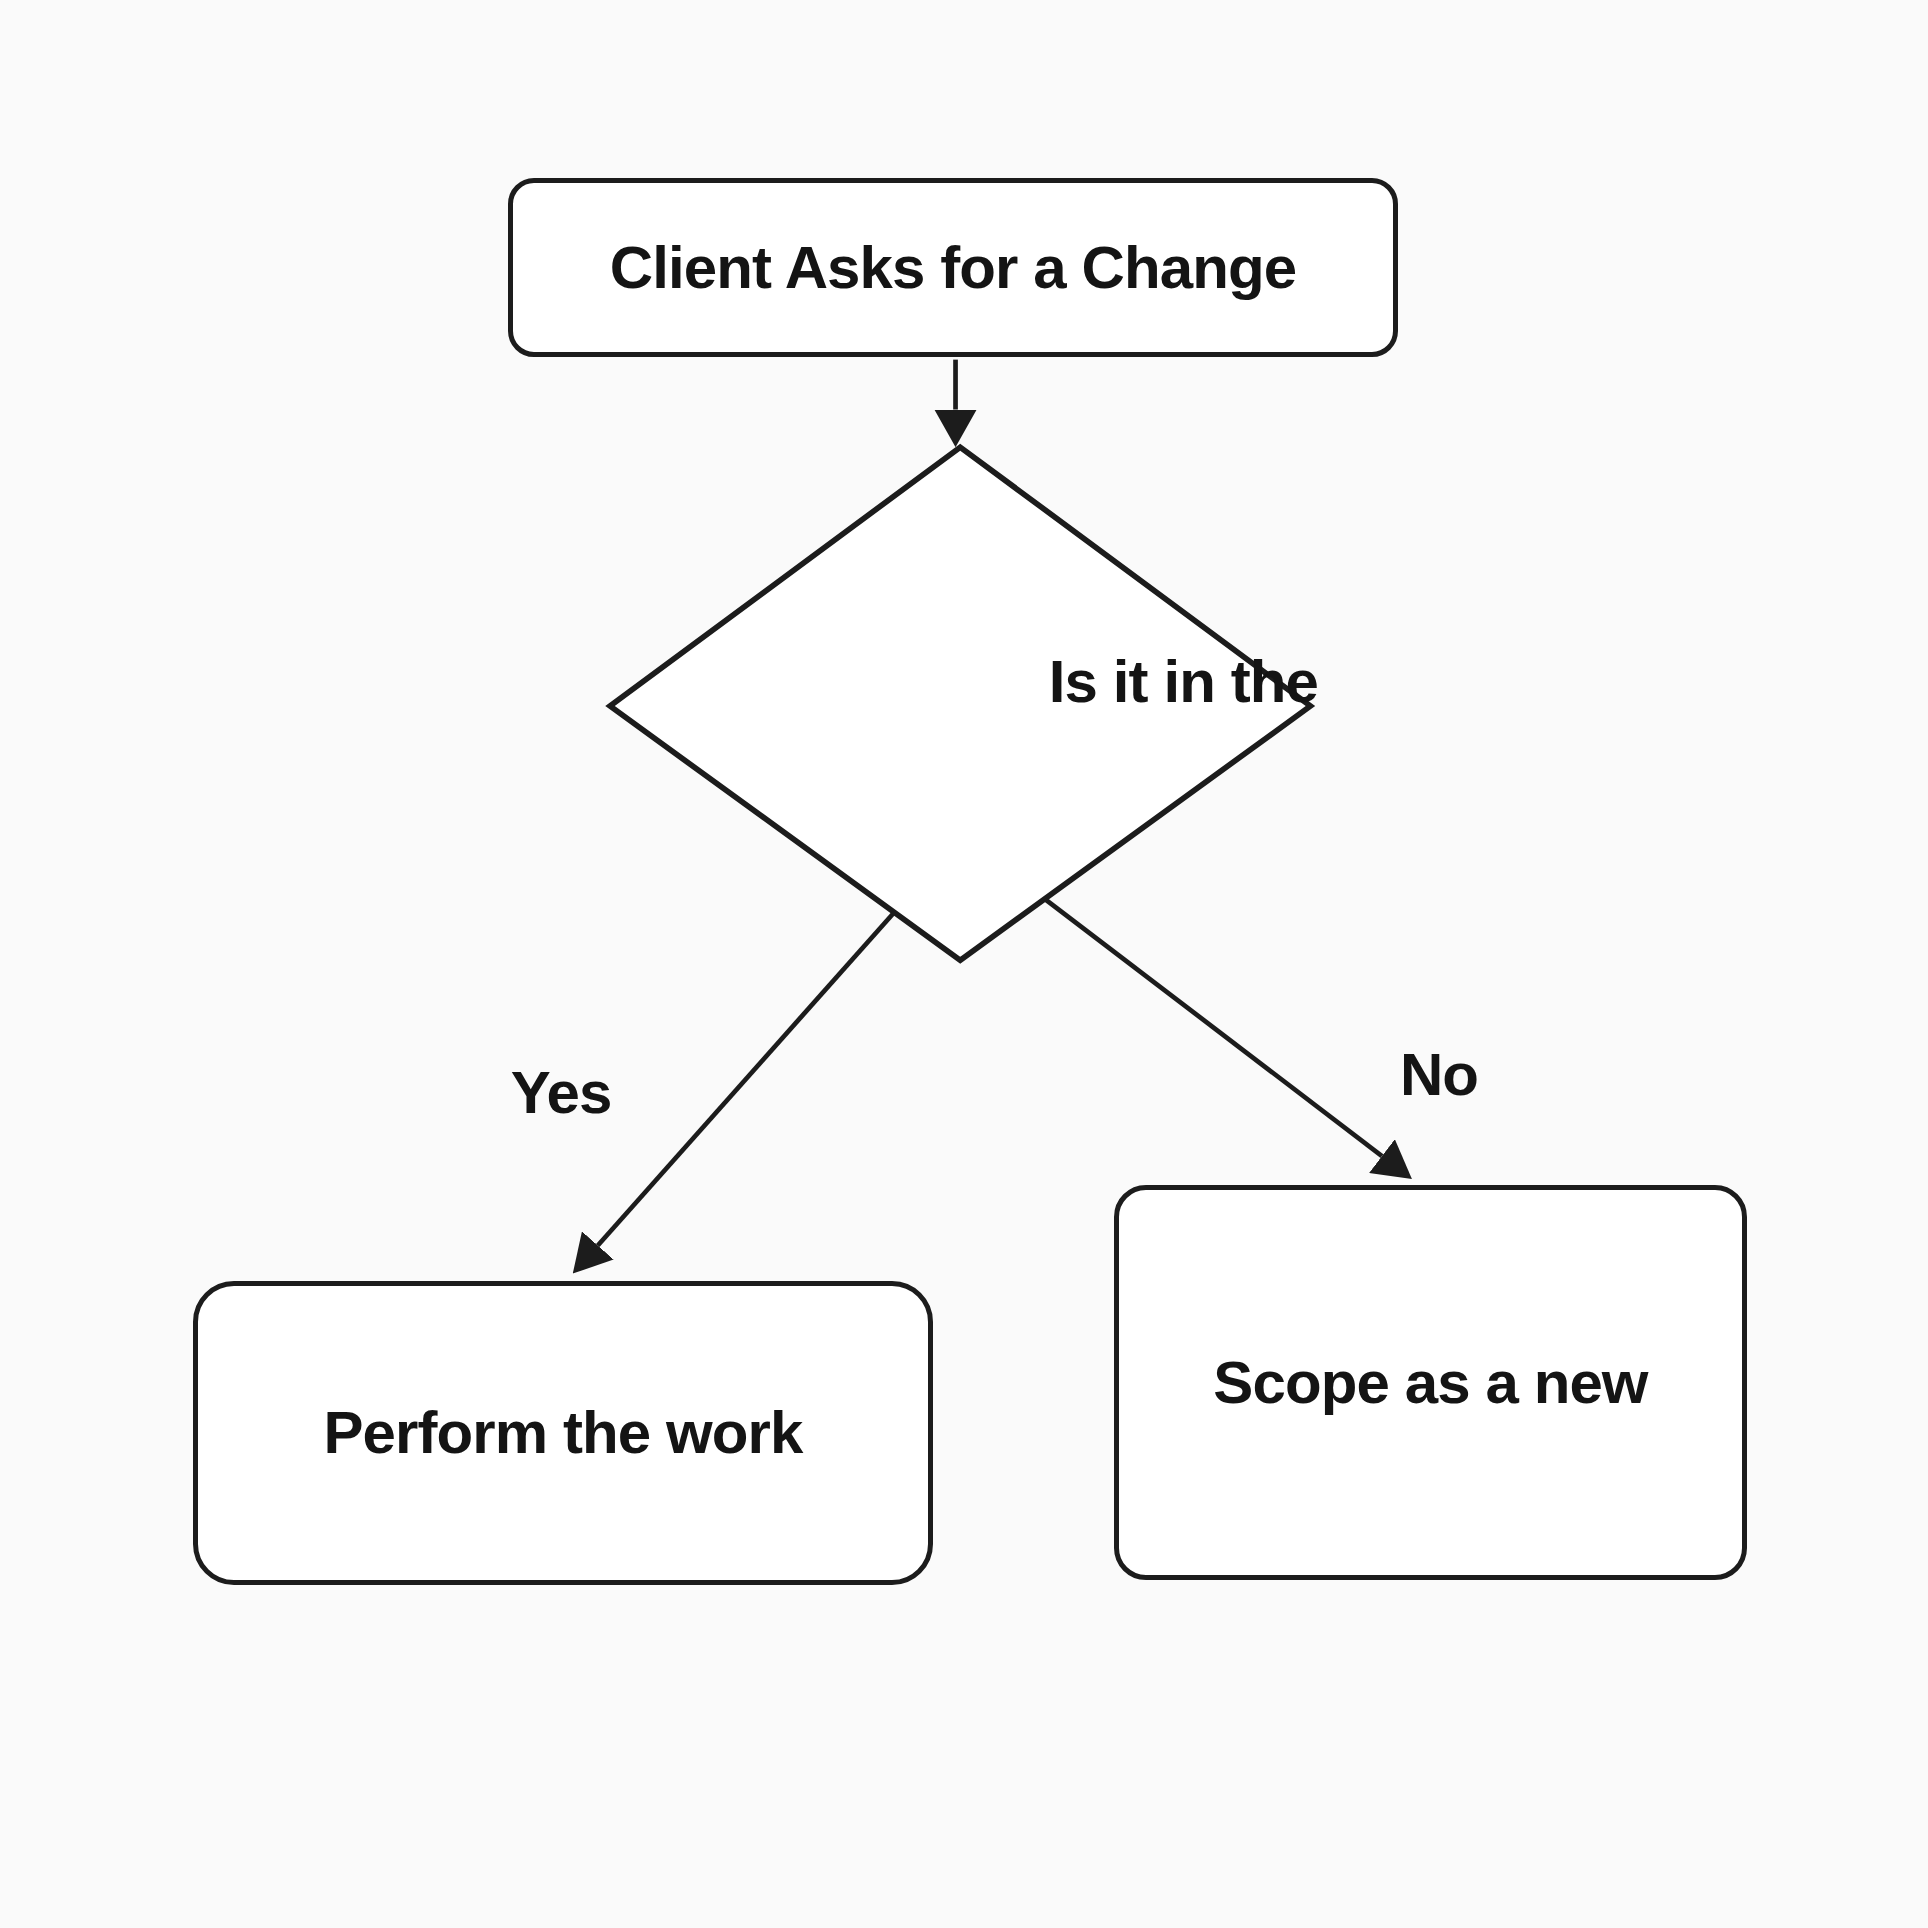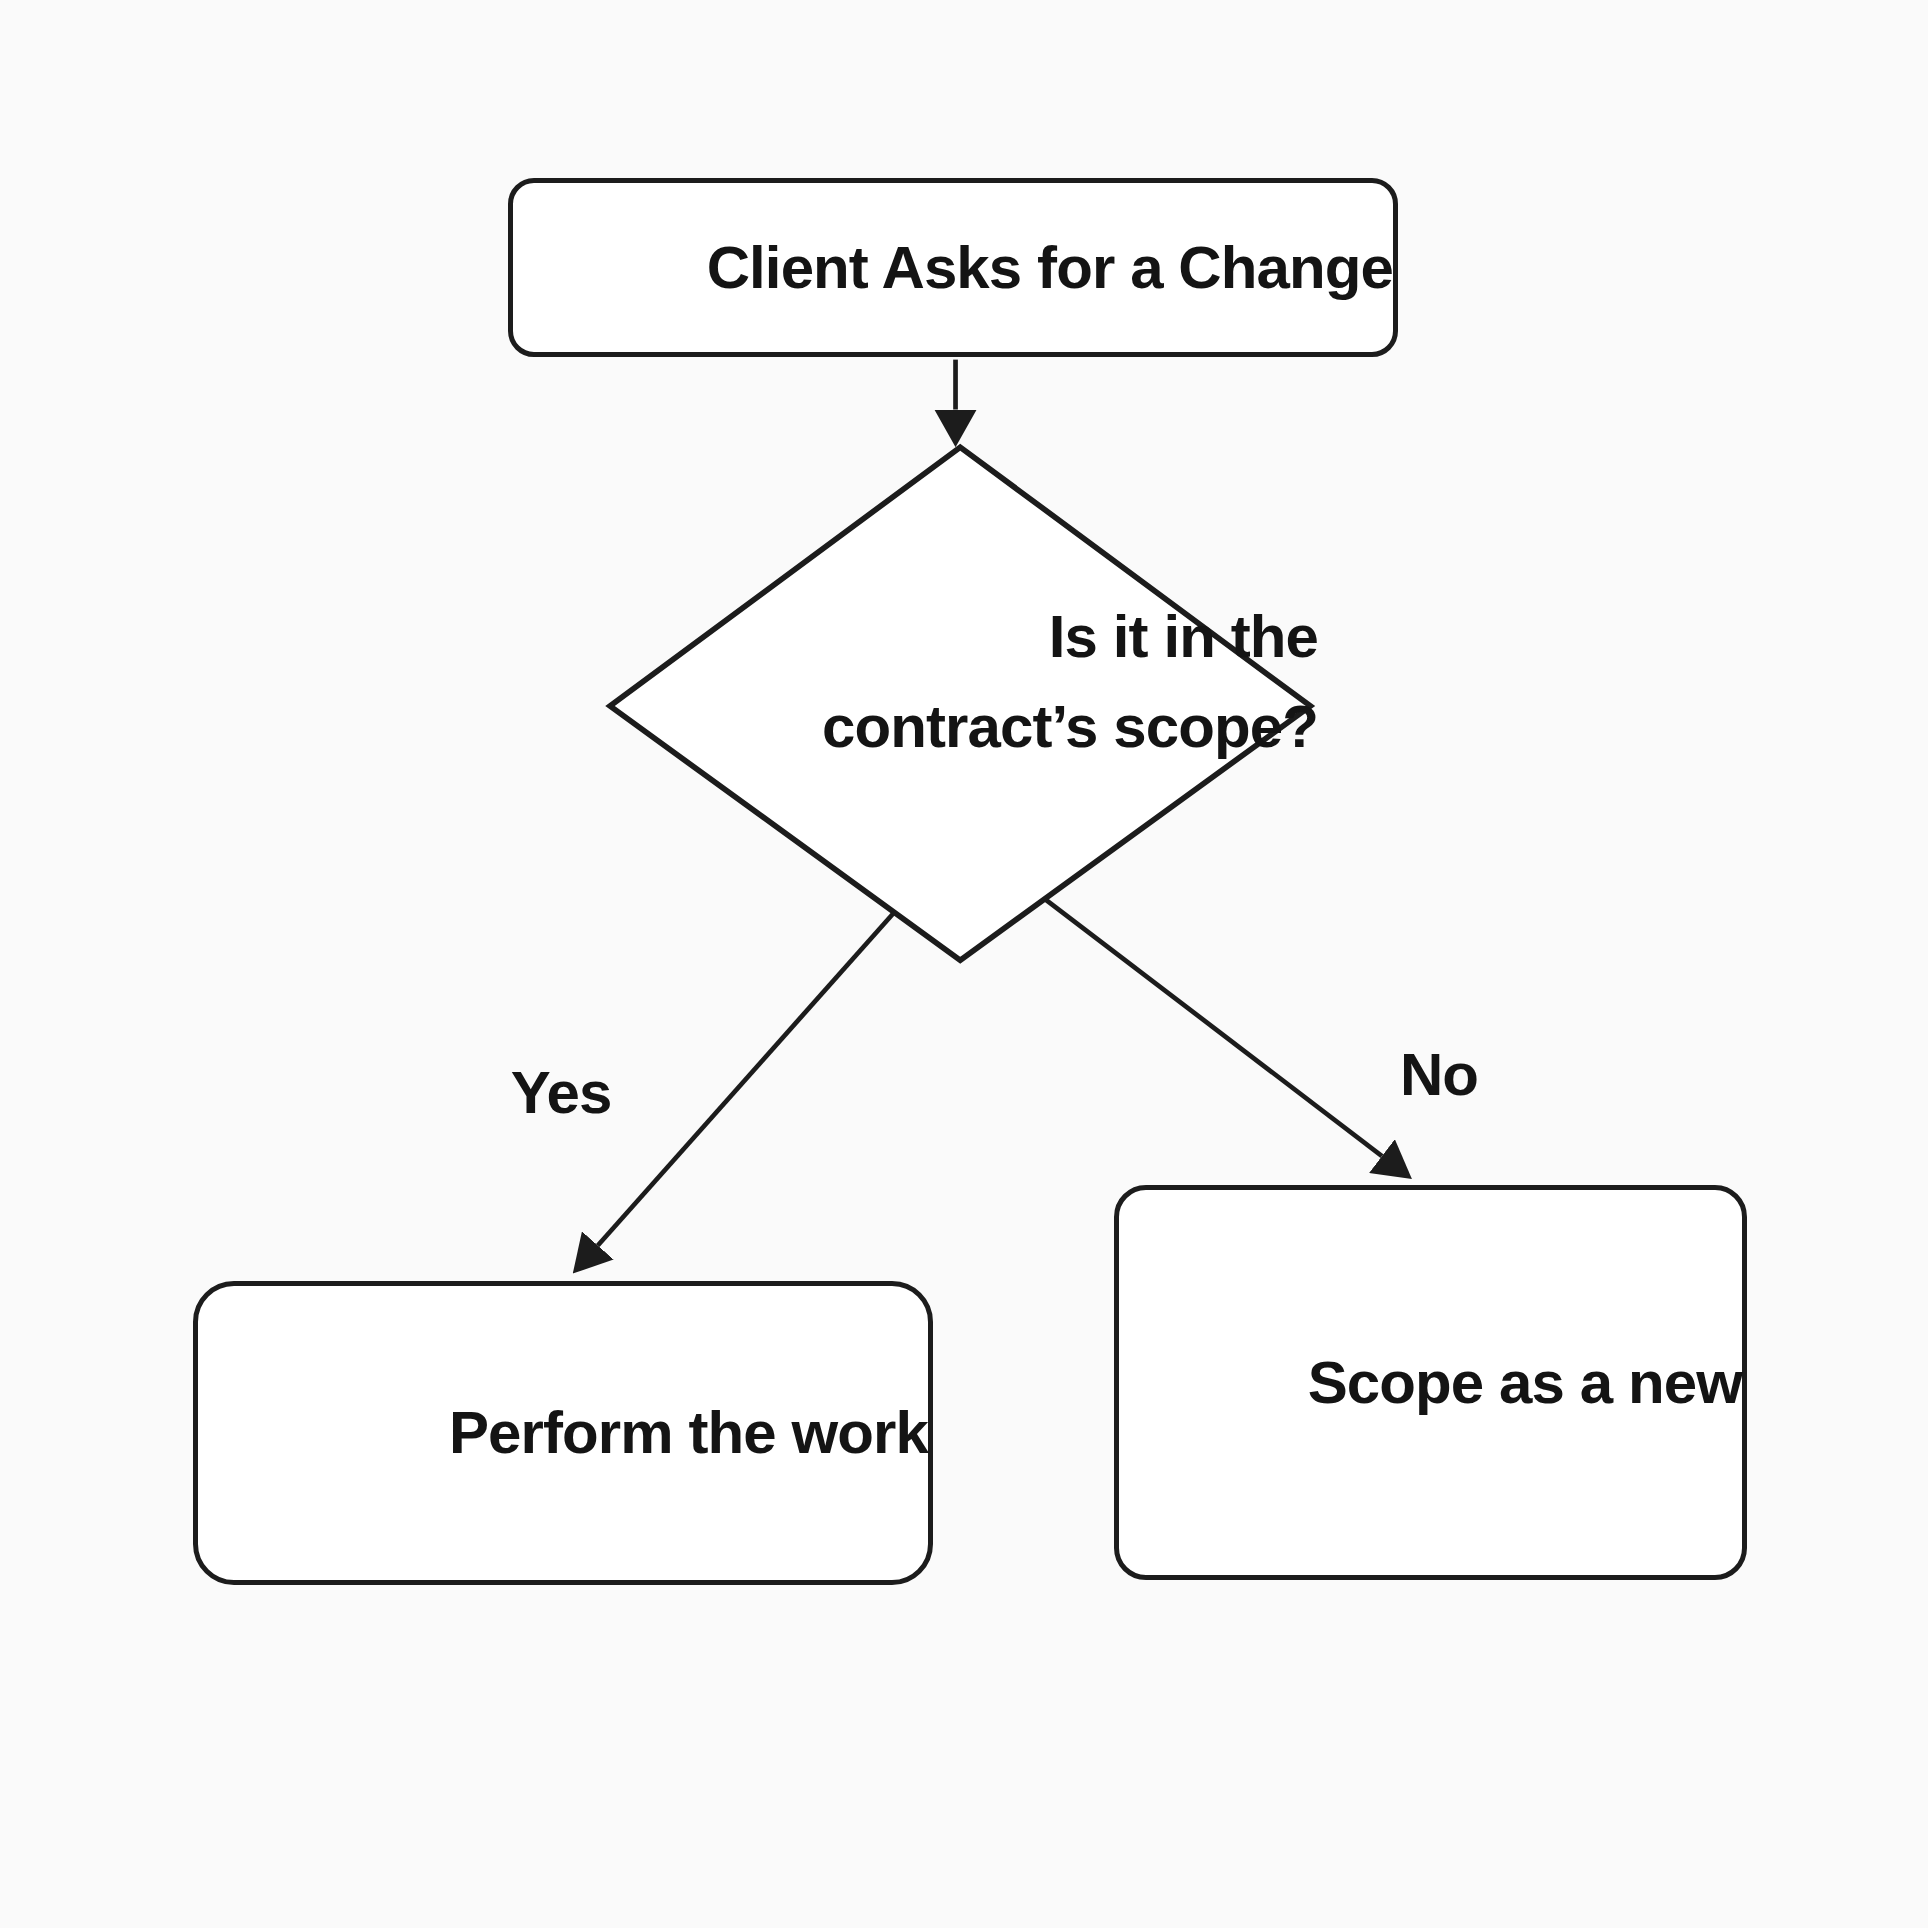--- a/index.html
+++ b/index.html
@@ -31,21 +31,21 @@
     stroke-linejoin:miter;
   }
   .arrowhead{ fill:var(--line); }
   .node{
     position:absolute;
     box-sizing:border-box;
     background:var(--fill);
     border:5.6px solid var(--line);
     display:flex;
     flex-direction:column;
-    align-items:flex-end;
+    align-items:center;
     justify-content:center;
     text-align:center;
     color:var(--text);
     font-weight:700;
     font-size:60px;
     letter-spacing:-0.9px;
     line-height:1.4;
   }
   .node.start{ left:508px; top:178px; width:890px; height:179px; border-radius:26px; }
   .node.outcome-left{ left:193px; top:1281px; width:740px; height:304px; border-radius:41px; }
@@ -94,21 +94,20 @@
 
     <line x1="1110" y1="955" x2="1468" y2="1228" marker-end="url(#arrow)"></line>
   </svg>
 
   <div class="node start">
     <span>Client Asks for a Change</span>
   </div>
 
   <div class="decision-label">
     <div>Is it in the</div>
-    <div>contract’s scope?</div>
   </div>
 
   <div class="edge-label yes">Yes</div>
   <div class="edge-label no">No</div>
 
   <div class="node outcome-left">
     <span>Perform the work</span>
   </div>
 
   <div class="node outcome-right">

